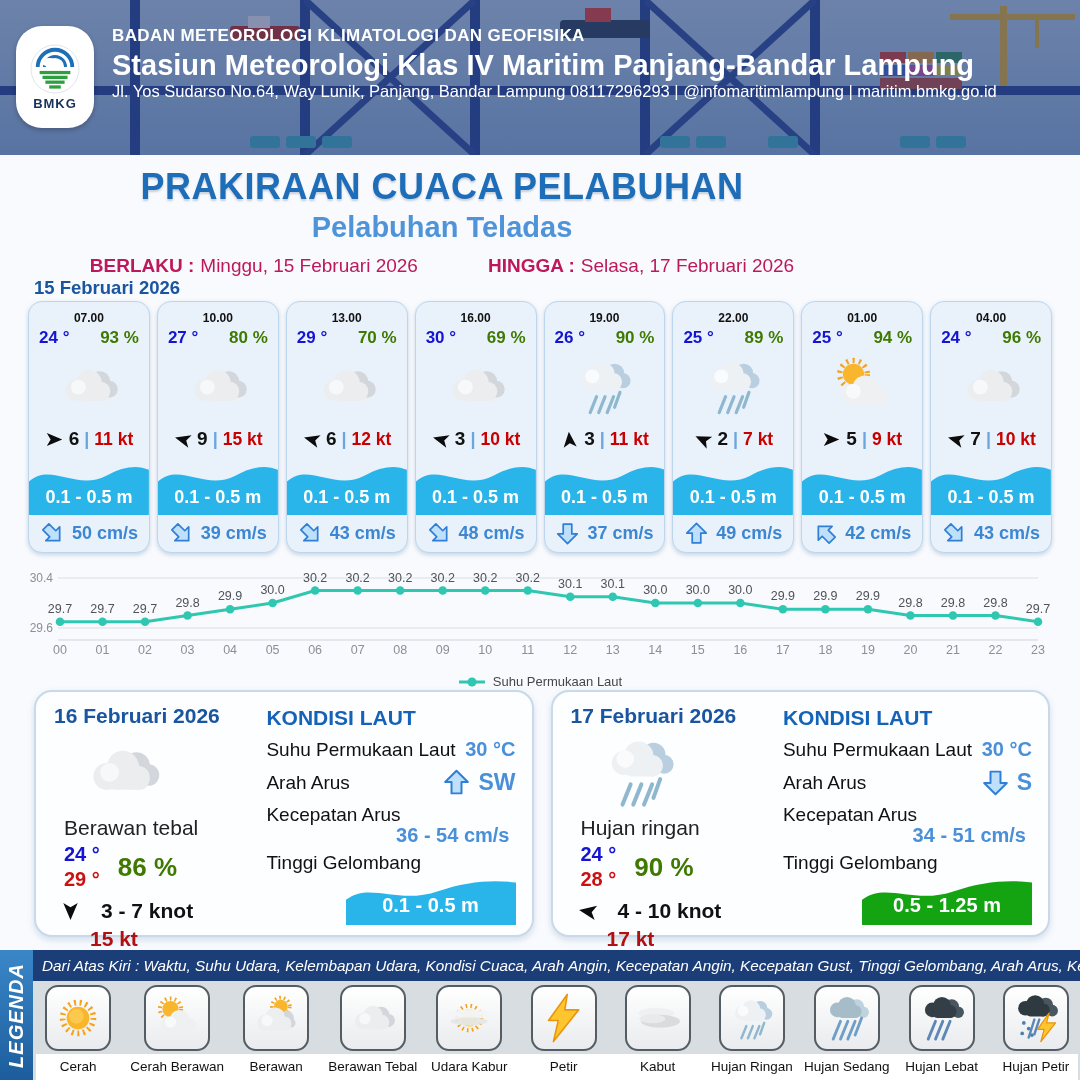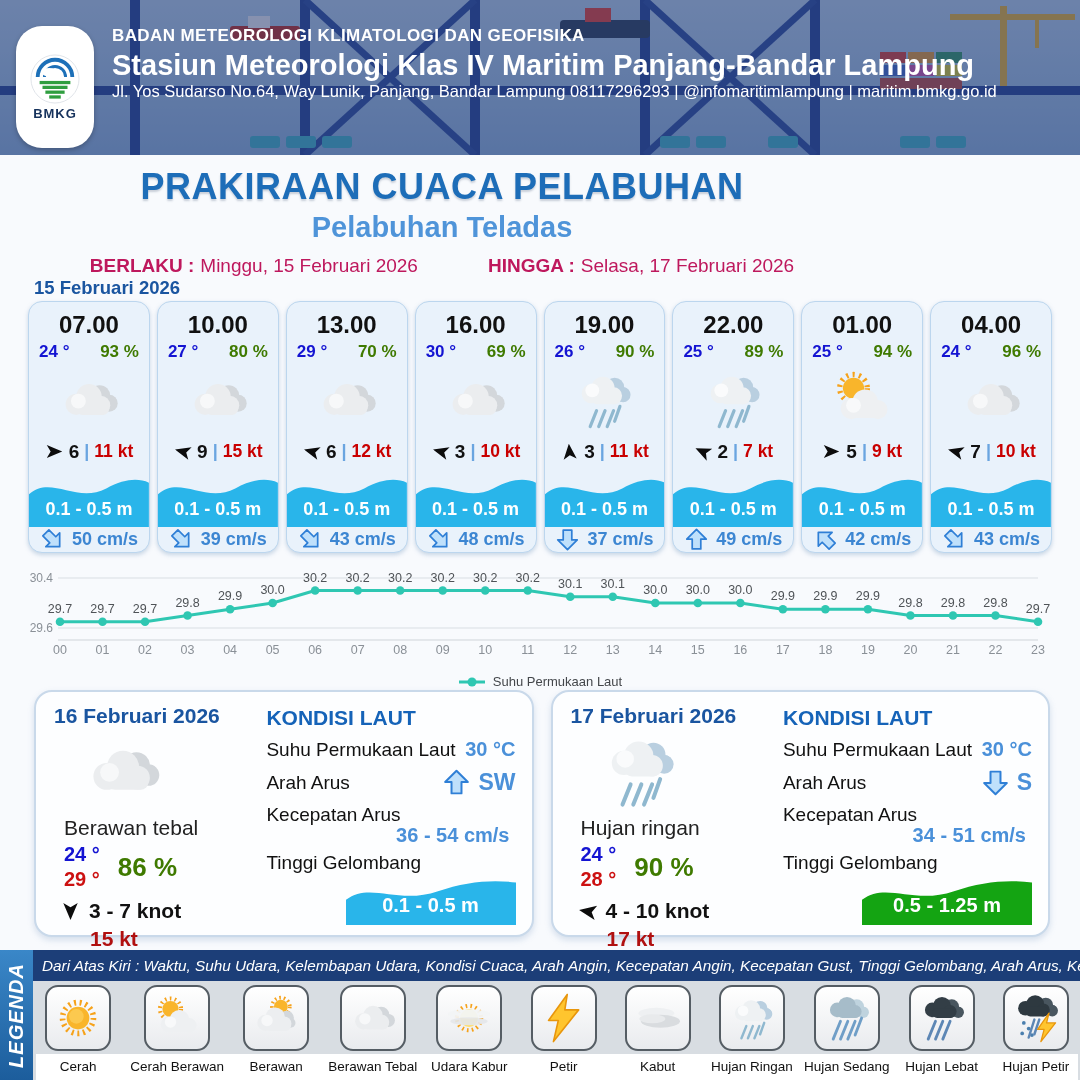--- a/index.html
+++ b/index.html
@@ -3,42 +3,42 @@
 <meta charset="utf-8">
 <style>
   html,body{margin:0;padding:0;background:#e8ecf2;}
   #app{position:relative;width:1080px;height:1080px;overflow:hidden;background:#f8fafd;
        font-family:"Liberation Sans","DejaVu Sans",sans-serif;}
   
   .header{position:absolute;top:0;left:0;width:1080px;height:155px;
           background:linear-gradient(#b9d4e9,#93b8da);}
   .header svg.illus{position:absolute;top:0;left:0;}
   .header .overlay{position:absolute;inset:0;background:rgba(26,41,102,.48);}
-  .logo-pill{position:absolute;left:16px;top:26px;width:78px;height:122px;background:#fff;
+  .logo-pill{position:absolute;left:16px;top:26px;width:78px;height:102px;background:#fff;
              border-radius:26px;display:flex;flex-direction:column;align-items:center;
              justify-content:center;gap:2px;z-index:3;box-shadow:0 2px 5px rgba(0,0,0,.25);}
   .logo-text{font-size:13px;font-weight:bold;color:#16325c;letter-spacing:1px;}
   .h-text{position:absolute;left:112px;top:26px;z-index:3;color:#fff;}
   .h-line1{font-size:17px;font-weight:bold;letter-spacing:.4px;}
   .h-line2{font-size:29px;font-weight:bold;margin-top:3px;}
   .h-line3{font-size:16.5px;}
   
   .titleblock{position:absolute;top:166px;left:0;width:884px;text-align:center;}
   .main-title{font-size:36px;font-weight:800;color:#1d6db8;letter-spacing:.5px;
               text-shadow:0 2px 2px rgba(60,80,110,.25), 0 0 2px #fff;}
   .subtitle{font-size:29px;font-weight:bold;color:#4f94d9;margin-top:3px;}
   .validity{display:flex;justify-content:center;gap:70px;margin-top:11px;font-size:19px;color:#be185d;}
   .validity b{font-weight:bold;}
   .validity span.v{font-weight:normal;margin-left:6px;}
   .date-label{position:absolute;top:277px;left:34px;font-size:18.5px;font-weight:bold;color:#1a55a0;}
   
   .cards{position:absolute;top:301px;left:28px;right:28px;height:252px;display:flex;gap:7px;}
   .card{flex:1;background:#e9f2fb;border:1.5px solid #bcd6ee;border-radius:14px;overflow:hidden;
         box-shadow:0 2px 4px rgba(110,145,185,.35);display:flex;flex-direction:column;}
-  .c-time{text-align:center;font-size:24px;font-weight:bold;color:#111;margin-top:9px;}
+  .c-time{text-align:center;font-size:12px;font-weight:bold;color:#111;margin-top:9px;}
   .c-th{display:flex;justify-content:space-between;padding:3px 10px 0 10px;font-size:17px;font-weight:bold;}
   .c-temp{color:#1414d2;} .c-hum{color:#3f7a00;}
   .c-icon{height:76px;display:flex;align-items:center;justify-content:center;}
   .c-icon svg{width:68px;height:68px;}
   .c-wind{display:flex;align-items:center;justify-content:center;gap:5px;height:30px;}
   .c-wind .dart{width:19px;height:19px;}
   .c-wval{font-size:19px;font-weight:bold;color:#111;}
   .c-sep{font-size:18px;color:#6aa5e0;font-weight:bold;}
   .c-gust{font-size:17.5px;font-weight:bold;color:#c90000;}
   .c-wave{position:relative;height:57px;margin-top:4px;}
@@ -59,21 +59,21 @@
   .d-left{width:43%;display:flex;flex-direction:column;}
   .d-date{font-size:21px;font-weight:bold;color:#1a55a0;}
   .d-icon{height:86px;display:flex;align-items:center;padding-left:26px;}
   .d-icon svg{width:86px;height:86px;}
   .d-cond{font-size:21px;color:#222;margin:2px 0 2px 10px;}
   .d-temps{display:flex;align-items:center;gap:18px;margin-left:10px;}
   .d-tcol{display:flex;flex-direction:column;line-height:1.25;}
   .d-tmin{color:#1414d2;font-size:20px;font-weight:bold;}
   .d-tmax{color:#cc1111;font-size:20px;font-weight:bold;}
   .d-hum{color:#3f7a00;font-size:26px;font-weight:bold;}
-  .d-wind{display:flex;align-items:center;gap:8px;margin:7px 0 0 6px;}
+  .d-wind{display:flex;align-items:center;gap:20px;margin:7px 0 0 6px;}
   .d-wind .dart{width:21px;height:21px;}
   .d-wval{font-size:21px;font-weight:bold;color:#111;}
   .d-gust{font-size:21px;font-weight:bold;color:#b01010;margin:4px 0 0 36px;}
   .sea{flex:1;padding-left:14px;display:flex;flex-direction:column;}
   .sea-title{font-size:21px;font-weight:bold;color:#1563b8;margin:2px 0 8px 0;}
   .sea-row{display:flex;justify-content:space-between;align-items:center;margin-bottom:7px;}
   .sea-lab{font-size:19px;color:#111;}
   .sea-val{font-size:20px;font-weight:bold;color:#4a90d9;}
   .sea-dirval{display:flex;align-items:center;gap:7px;}
   .sea-dirval svg{width:29px;height:29px;}

